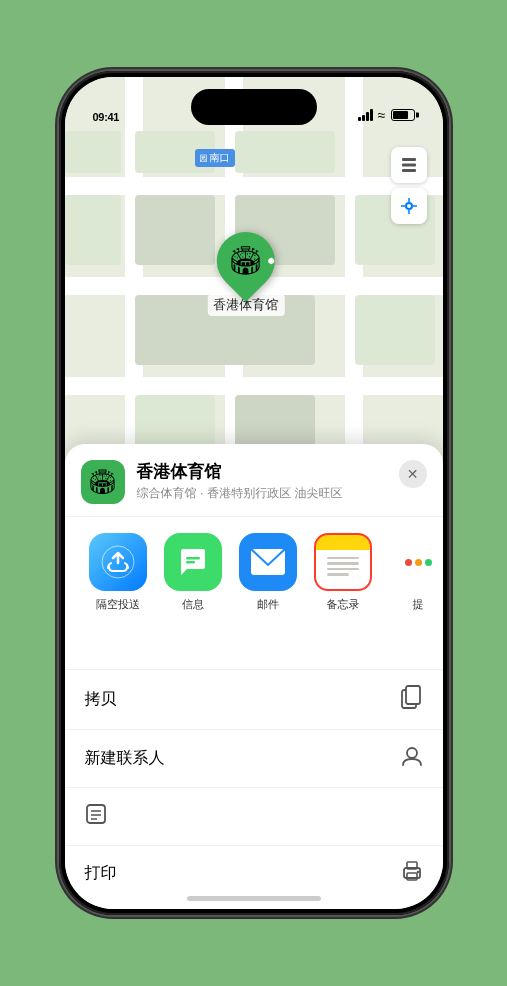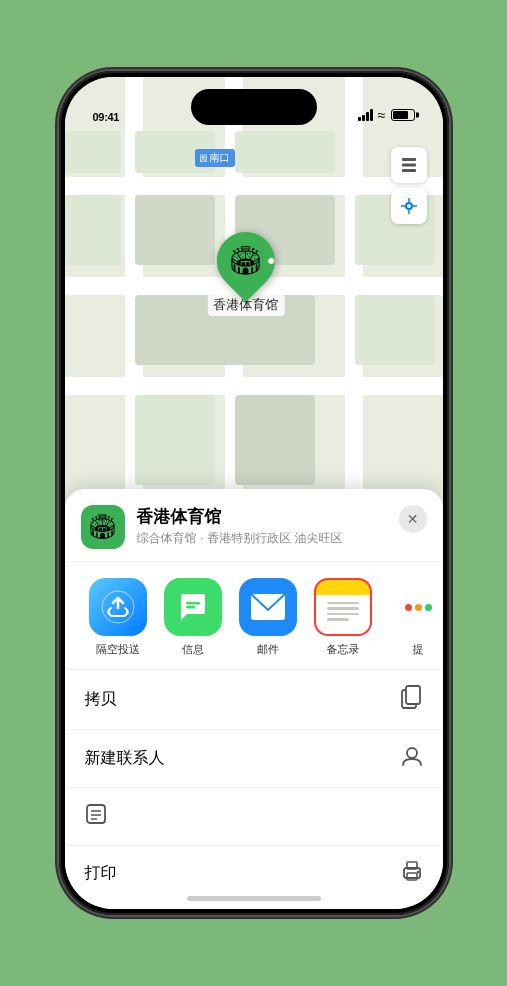--- a/index.html
+++ b/index.html
@@ -359,20 +359,21 @@
     }
 
     
     .icon-mail {
       background: #1e8af5;
     }
 
     
     .action-list {
       border-top: 1px solid #f0f0f0;
+      margin-top: 45px;
     }
 
     .action-item {
       display: flex;
       align-items: center;
       justify-content: space-between;
       padding: 15px 20px;
       border-bottom: 1px solid #f0f0f0;
     }
 

